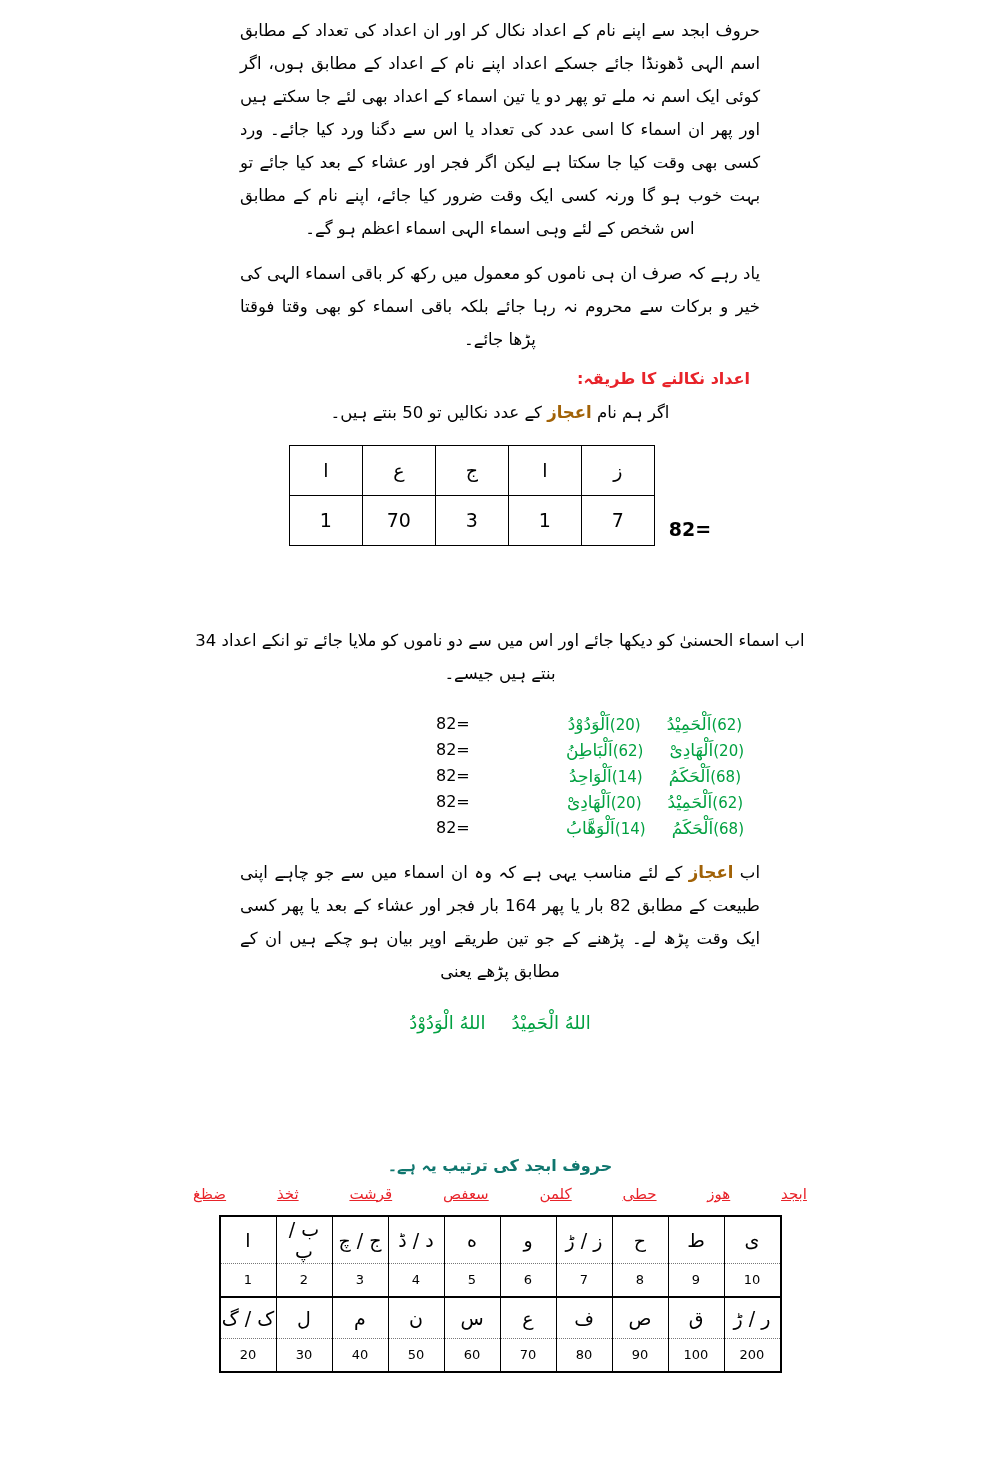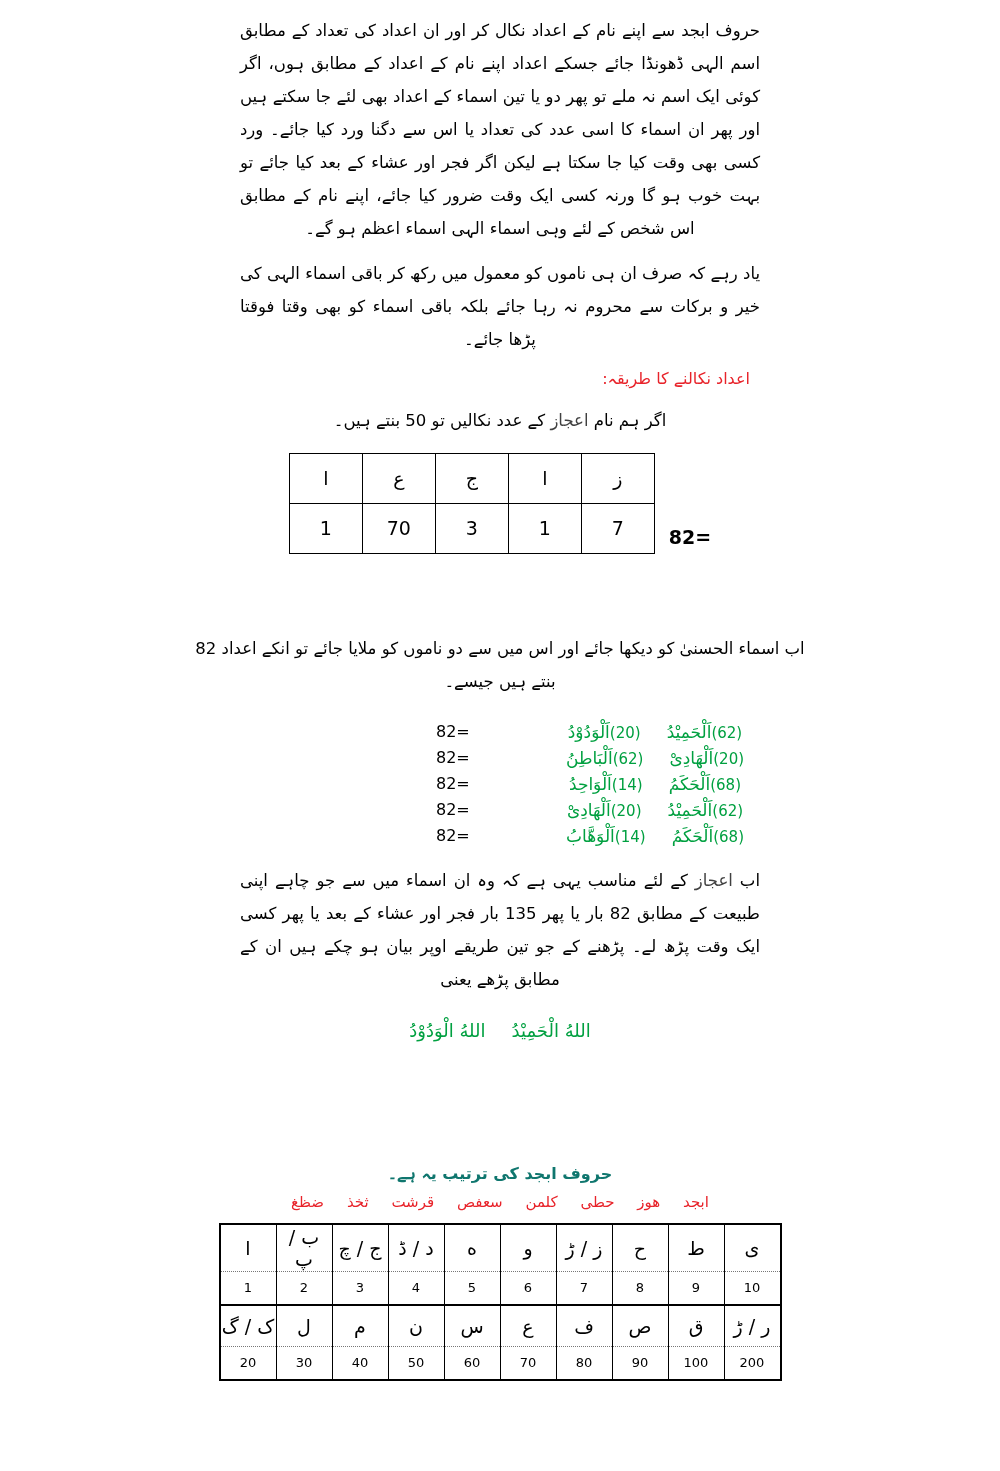--- a/index.html
+++ b/index.html
@@ -27,25 +27,25 @@
     font-size: 17px;
     font-weight: bold;
     text-align: center;
     direction: rtl;
     line-height: 1.5;
     margin: 2px 0 10px 0;
   }
   .heading-red-right {
     color: #e8232a;
     font-size: 16px;
-    font-weight: normal;
+    font-weight: bold;
     text-align: right;
     direction: rtl;
     line-height: 1.6;
-    margin: 10px 0 12px 0;
+    margin: 10px 0 4px 0;
     padding-right: 250px;
   }
   
   .para {
     direction: rtl;
     text-align: justify;
     text-align-last: center;
     font-size: 16.5px;
     line-height: 2.0;
     color: #000000;
@@ -59,22 +59,22 @@
   }
   .para-center {
     direction: rtl;
     text-align: center;
     font-size: 16.5px;
     line-height: 2.0;
     width: 620px;
     margin: 0 auto;
   }
   .red-inline {
-    color: #404040;
-    font-weight: normal;
+    color: #a16207;
+    font-weight: bold;
   }
   
   .table-wrap {
     display: flex;
     justify-content: center;
     align-items: center;
     margin-top: 16px;
   }
   table.name-table {
     border-collapse: collapse;
@@ -155,21 +155,21 @@
     margin-top: 10px;
   }
   .abjad-seq {
     color: #e8232a;
     font-size: 15px;
     text-align: center;
     direction: rtl;
     margin: 10px 0 12px 0;
     letter-spacing: 1px;
   }
-  .abjad-seq span { margin: 0 9px; }
+  .abjad-seq span { margin: 0 23px; text-decoration: underline; }
   
   .grid-wrap {
     display: flex;
     justify-content: center;
   }
   table.abjad-grid {
     border-collapse: collapse;
     direction: rtl;
     border: 2px solid #000000;
   }
@@ -231,21 +231,21 @@
         <td>3</td>
         <td>70</td>
         <td>1</td>
       </tr>
     </tbody>
       </table>
   </div>
 
   <div class="spacer-xl"></div>
 
-  <div class="para-center">اب اسماء الحسنیٰ کو دیکھا جائے اور اس میں سے دو ناموں کو ملایا جائے تو انکے اعداد 82 بنتے ہیں جیسے۔</div>
+  <div class="para-center">اب اسماء الحسنیٰ کو دیکھا جائے اور اس میں سے دو ناموں کو ملایا جائے تو انکے اعداد 34 بنتے ہیں جیسے۔</div>
 
   <div class="spacer-sm"></div>
 
   <div class="green-rows">
 
     <div class="green-row">
       <div class="names">
         <span class="num">(62)</span><span class="nm">اَلْحَمِیْدُ</span><span class="gap-word"></span><span class="num">(20)</span><span class="nm">اَلْوَدُوْدُ</span>
       </div>
       <div class="eq">82=</div>
@@ -277,21 +277,21 @@
         <span class="num">(68)</span><span class="nm">اَلْحَکَمُ</span><span class="gap-word"></span><span class="num">(14)</span><span class="nm">اَلْوَهَّابُ</span>
       </div>
       <div class="eq">82=</div>
     </div>
 
   </div>
 
   <div class="spacer-sm"></div>
 
   <div class="para j2">
-    <span>اب </span><span class="red-inline">اعجاز</span><span> کے لئے مناسب یہی ہے کہ وہ ان اسماء میں سے جو چاہے اپنی طبیعت کے مطابق 82 بار یا پھر 135 بار فجر اور عشاء کے بعد یا پھر کسی ایک وقت پڑھ لے۔ پڑھنے کے جو تین طریقے اوپر بیان ہو چکے ہیں ان کے مطابق پڑھے یعنی</span>
+    <span>اب </span><span class="red-inline">اعجاز</span><span> کے لئے مناسب یہی ہے کہ وہ ان اسماء میں سے جو چاہے اپنی طبیعت کے مطابق 82 بار یا پھر 164 بار فجر اور عشاء کے بعد یا پھر کسی ایک وقت پڑھ لے۔ پڑھنے کے جو تین طریقے اوپر بیان ہو چکے ہیں ان کے مطابق پڑھے یعنی</span>
   </div>
 
   <div class="spacer-sm"></div>
 
   <div class="recite">
     <div>
       <span>اللهُ الْحَمِیْدُ</span><span class="gap-word"></span><span>اللهُ الْوَدُوْدُ</span>
     </div>
   </div>
 

